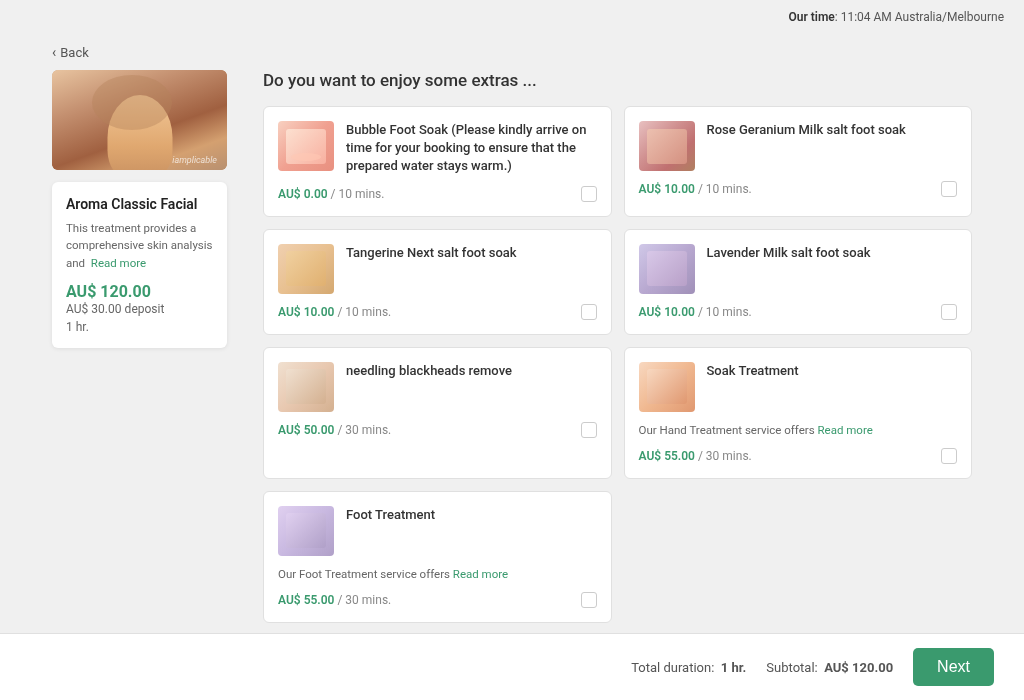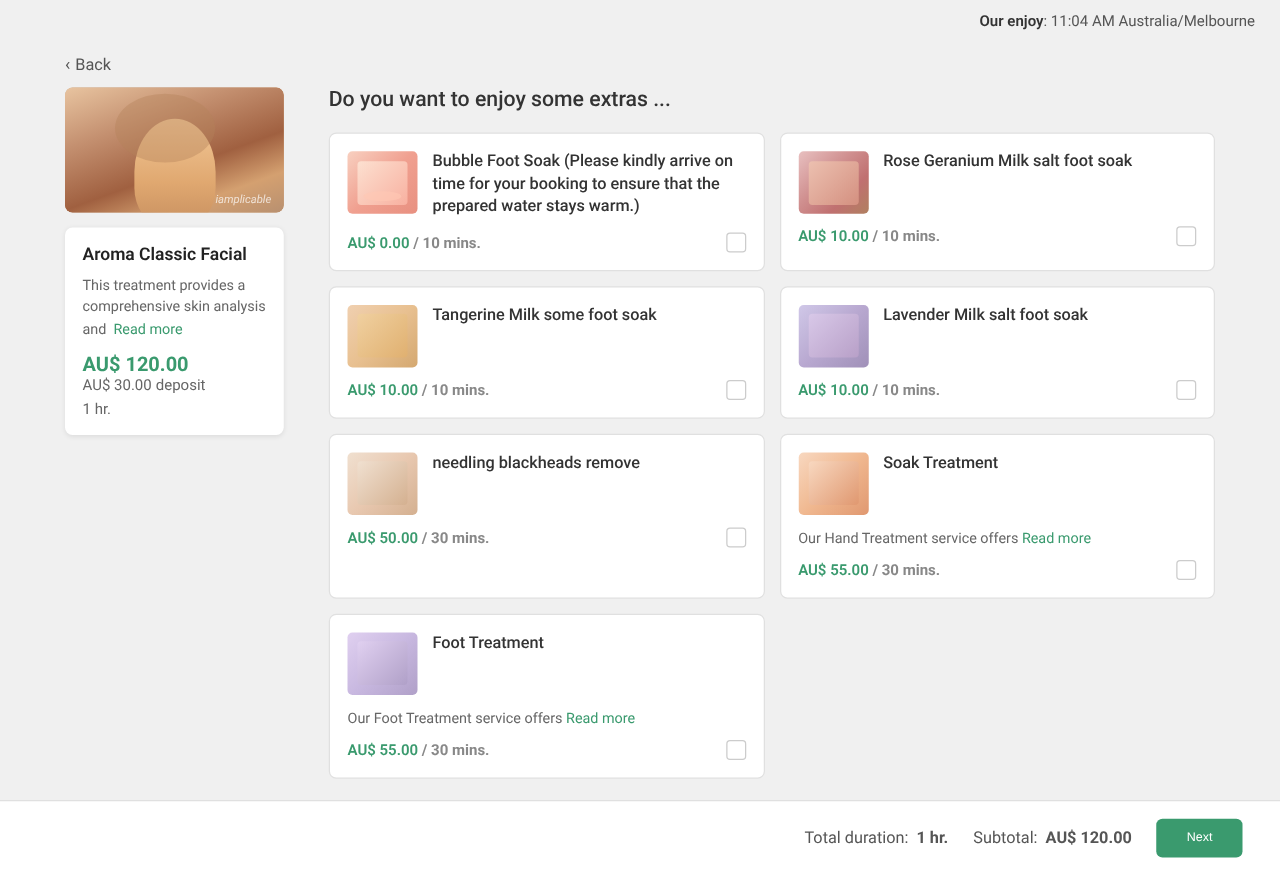--- a/index.html
+++ b/index.html
@@ -151,21 +151,21 @@
       align-items: center;
       justify-content: space-between;
     }
     .extra-price {
       font-size: 12px;
       color: #3a9a6e;
       font-weight: 600;
     }
     .extra-price .mins {
       color: #888;
-      font-weight: 700;
+      font-weight: 400;
     }
     .extra-checkbox {
       width: 16px;
       height: 16px;
       border: 1.5px solid #ccc;
       border-radius: 3px;
       cursor: pointer;
       appearance: none;
       -webkit-appearance: none;
       background: #fff;
@@ -190,39 +190,39 @@
       font-size: 13px;
       color: #555;
       z-index: 100;
     }
     .next-btn {
       background: #3a9a6e;
       color: #fff;
       border: none;
       padding: 10px 24px;
       border-radius: 5px;
-      font-size: 10px;
+      font-size: 16px;
       font-weight: 500;
       cursor: pointer;
     }
     .back-nav {
       display: flex;
       align-items: center;
       padding: 10px 20px;
       max-width: 960px;
       margin: 0 auto;
     }
     .back-chevron { font-size: 14px; margin-right: 4px; }
   </style>
 </head>
 <body>
 
 <div class="top-bar">
   <span>
-    <strong>Our enjoy</strong>:&nbsp;<span>11:04 AM Australia/Melbourne</span>
+    <strong>Our time</strong>:&nbsp;<span>11:04 AM Australia/Melbourne</span>
   </span>
 </div>
 
 <div class="back-nav">
   <a style="display:flex;align-items:center;color:#555;text-decoration:none;cursor:pointer;font-size:13px;">
     <span class="back-chevron">‹</span>
     <span>Back</span>
   </a>
 </div>
 
@@ -289,21 +289,21 @@
           </div>
           <input type="checkbox" class="extra-checkbox" style="">
         </div>
       </div>
 
       <div class="extra-card">
         <div class="extra-card-top">
           <div class="extra-thumb thumb-salt" style="display:flex;align-items:center;justify-content:center;">
             <div style="width:40px;height:35px;background:linear-gradient(135deg,#f0d0a0,#e0b070);border-radius:3px;"></div>
           </div>
-          <div class="extra-name">Tangerine Milk some foot soak</div>
+          <div class="extra-name">Tangerine Next salt foot soak</div>
         </div>
         <div class="extra-footer">
           <div class="extra-price">
             <span>AU$ 10.00</span><span class="mins"> / 10 mins.</span>
           </div>
           <input type="checkbox" class="extra-checkbox" style="">
         </div>
       </div>
 
       <div class="extra-card">

